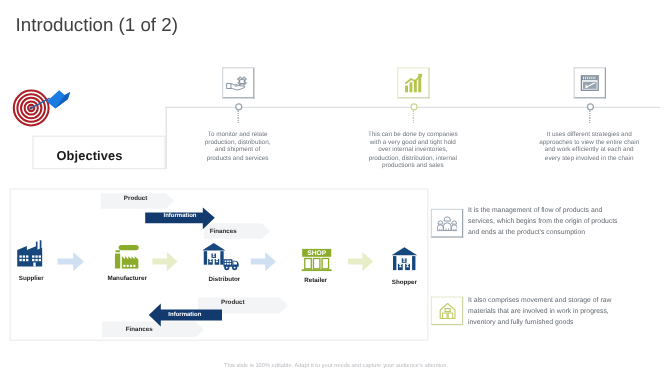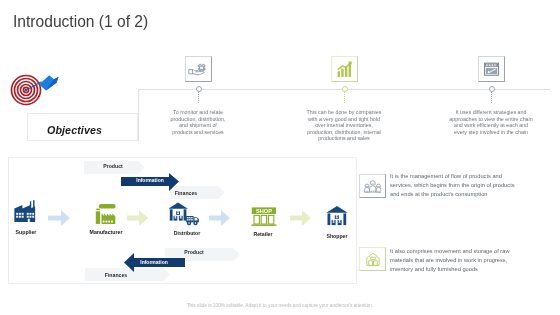--- a/index.html
+++ b/index.html
@@ -4,21 +4,21 @@
 <style>
   html,body{margin:0;padding:0;}
   body{width:560px;height:315px;background:#ffffff;font-family:"Liberation Sans",sans-serif;overflow:hidden;}
   .slide{position:absolute;left:0;top:0;width:560px;height:315px;}
   .abs{position:absolute;}
   .colwrap{position:absolute;width:26px;}
   #title{left:13px;top:13px;font-size:15.6px;color:#404040;white-space:nowrap;}
 
   
   #objbox{left:27px;top:113px;width:111px;height:28px;background:#fff;border:1px solid #e9eaec;box-sizing:border-box;}
-  #objlabel{left:47px;top:124px;font-size:10.7px;font-weight:bold;color:#1a1a1a;letter-spacing:0.1px;font-style:italic;}
+  #objlabel{left:47px;top:124px;font-size:10.7px;font-weight:bold;color:#1a1a1a;letter-spacing:0.1px;}
   #dart{left:8px;top:62px;width:54px;height:46px;}
 
   
   #tline{left:138px;top:89px;width:412px;height:1px;background:#dcdfe3;}
   #tvert{left:138px;top:89px;width:1px;height:52px;background:#dcdfe3;}
   .node{width:6px;height:6px;border-radius:50%;background:#fff;box-sizing:border-box;}
   .dstem{width:1.5px;height:11px;}
   .iconbox{width:27px;height:26px;background:#fff;box-sizing:border-box;display:flex;align-items:center;justify-content:center;}
   .coltext{font-size:5.3px;line-height:6.6px;text-align:center;color:#6f757c;}
 

